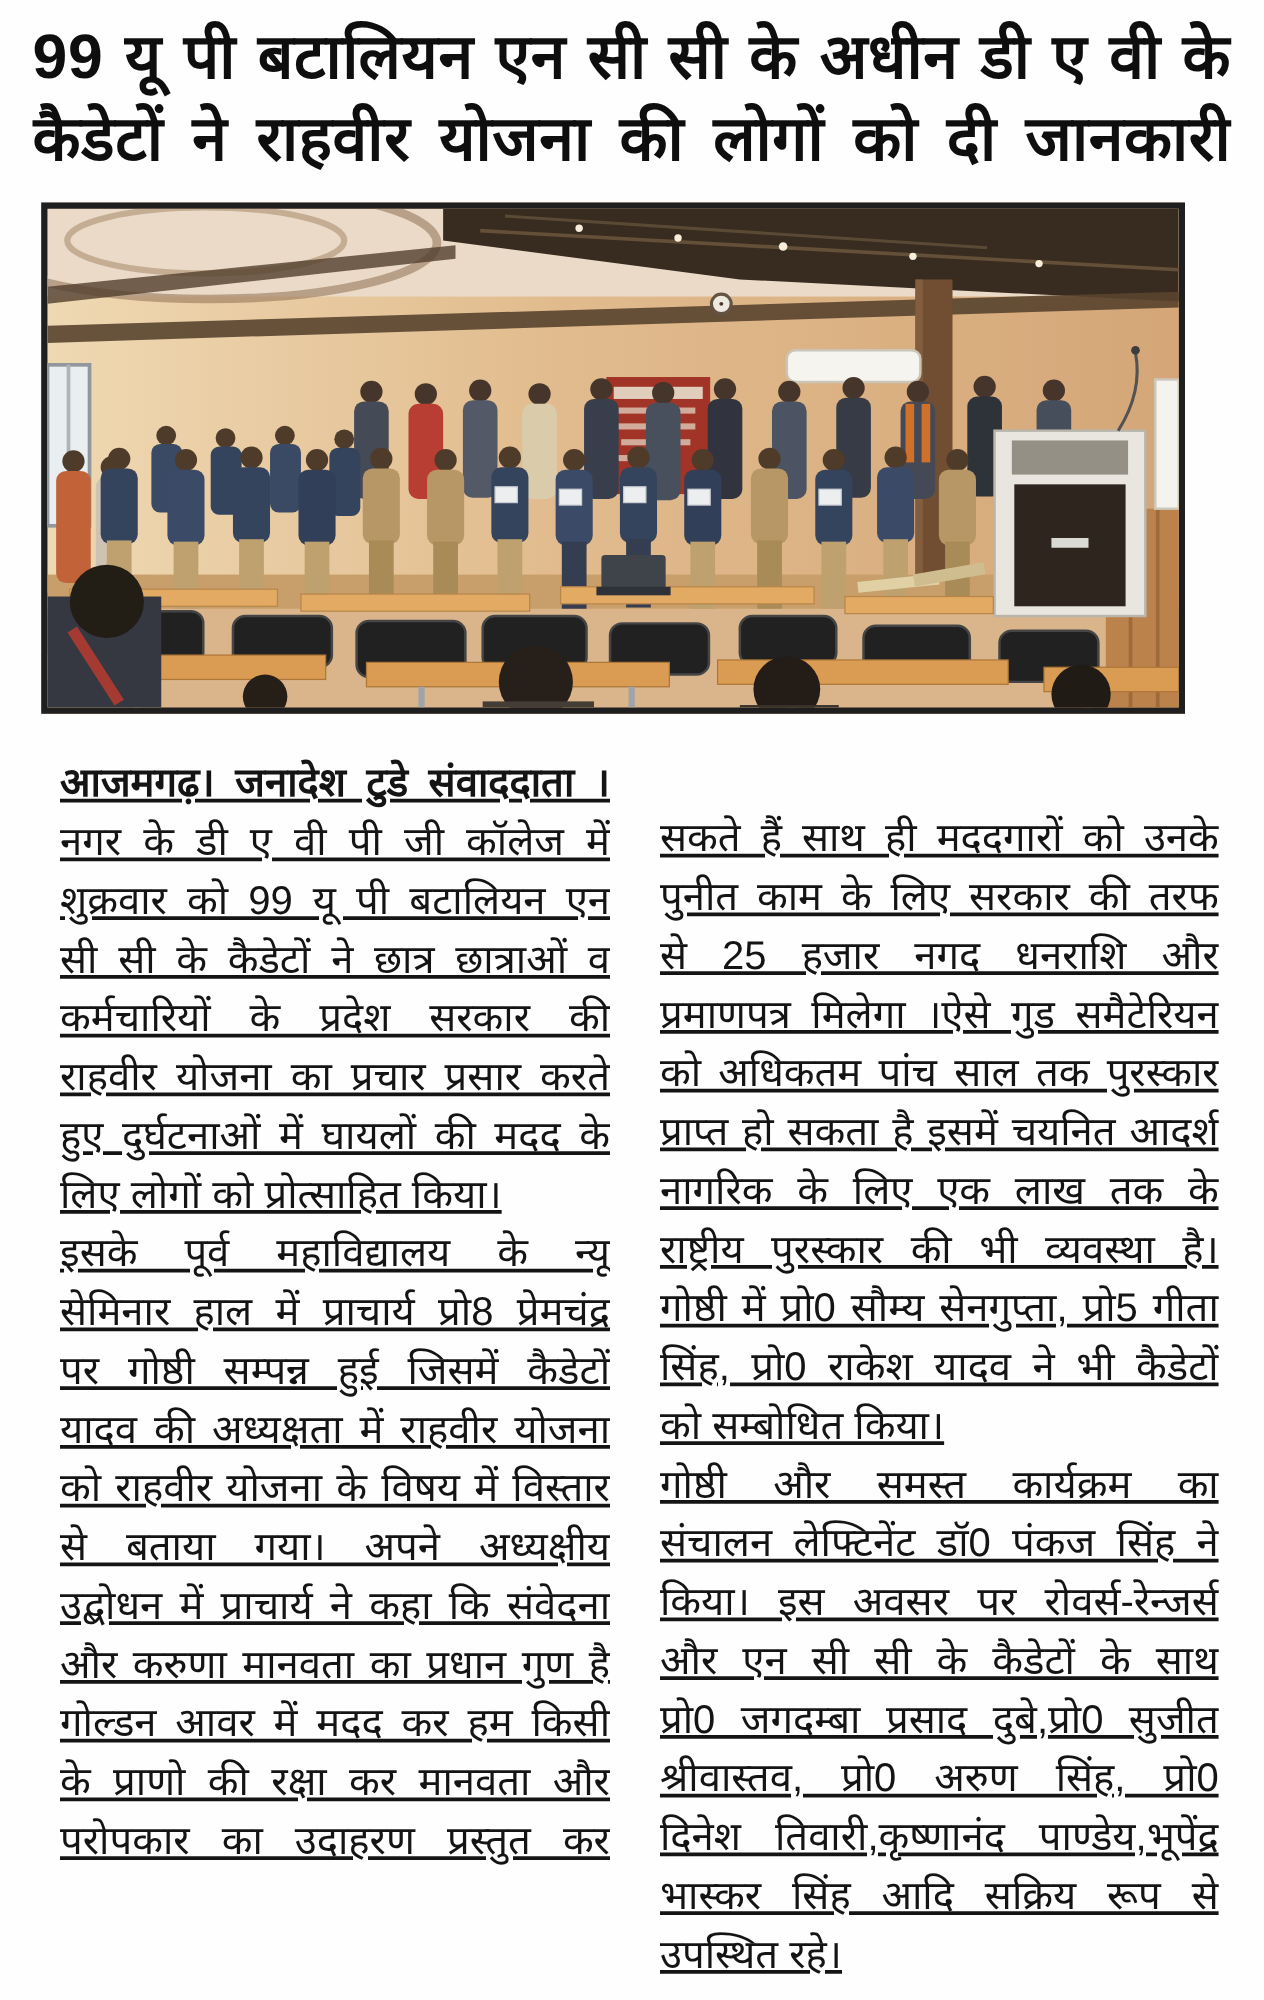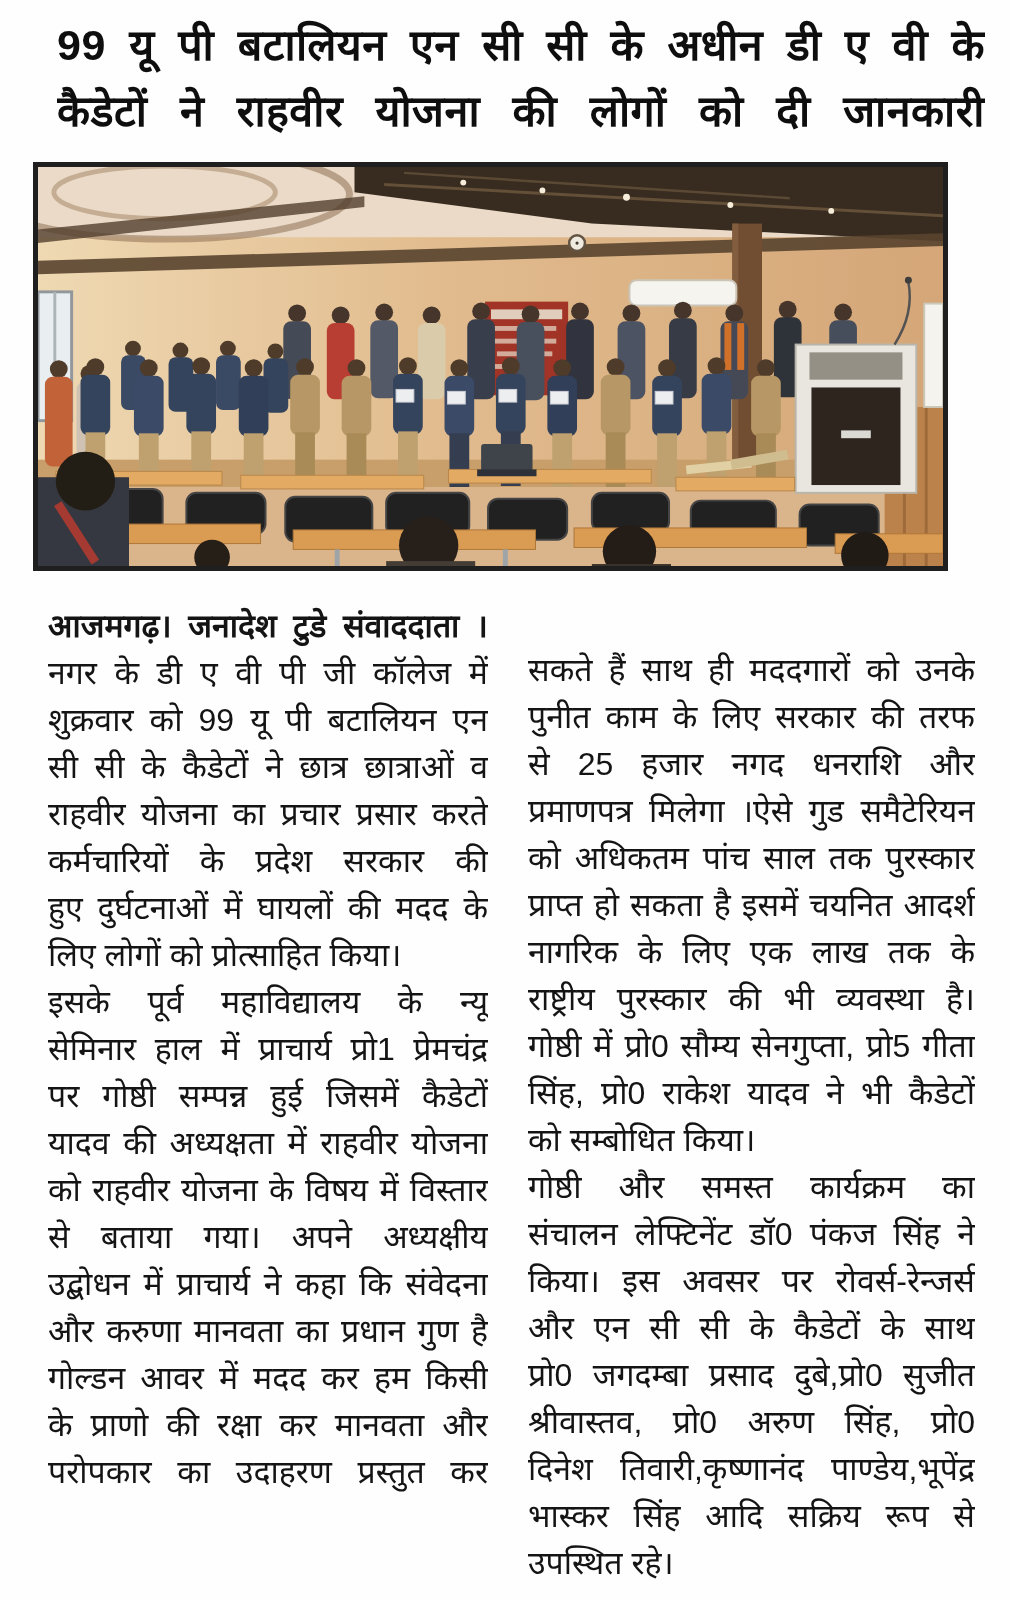--- a/index.html
+++ b/index.html
@@ -8,47 +8,46 @@
     width: 1011px;
     height: 1600px;
     background: #fefefe;
     font-family: "Liberation Sans", sans-serif;
     color: #161616;
     overflow: hidden;
   }
   .headline { margin: 0; padding: 12px 26px 0 26px; }
   .hl {
     display: block;
-    font-size: 43px;
+    font-size: 50px;
     font-weight: 700;
     line-height: 66px;
     height: 66px;
     color: #0e0e0e;
     text-align: justify;
     text-align-last: justify;
     overflow: hidden;
     letter-spacing: 0.5px;
-    margin-left: 31px;
   }
   .photo {
     margin: 18px 0 0 33px;
     width: 915px;
     height: 409px;
     border: 5px solid #1f1f1f;
     box-sizing: border-box;
     background: #d9b084;
   }
   .photo svg { display: block; width: 905px; height: 399px; }
   .columns {
     display: flex;
     gap: 40px;
     padding: 32px 36px 0 48px;
     box-sizing: border-box;
   }
-  .col { width: 440px; font-size: 32px; line-height: 47px; color: #141414; }
+  .col { width: 440px; font-size: 32px; line-height: 47px; color: #141414; text-decoration: underline; }
   .col-right { width: 447px; margin-top: 44px; }
   .line {
     height: 47px;
     overflow: hidden;
     text-align: justify;
     text-align-last: justify;
   }
   .line.end { text-align-last: left; }
   .line.bold { font-weight: 700; }
 </style>
@@ -279,26 +278,26 @@
       <rect x="0" y="0" width="915" height="409" fill="#ffffff" opacity="0.05"></rect>
     </svg>
   </figure>
 
   <div class="columns">
     <div class="col">
         <div class="line bold">आजमगढ़। जनादेश टुडे संवाददाता ।</div>
         <div class="line">नगर के डी ए वी पी जी कॉलेज में</div>
         <div class="line">शुक्रवार को 99 यू पी बटालियन एन</div>
         <div class="line">सी सी के कैडेटों ने छात्र छात्राओं व</div>
+        <div class="line">कर्मचारियों के प्रदेश सरकार की</div>
         <div class="line">राहवीर योजना का प्रचार प्रसार करते</div>
-        <div class="line">कर्मचारियों के प्रदेश सरकार की</div>
         <div class="line">हुए दुर्घटनाओं में घायलों की मदद के</div>
         <div class="line end">लिए लोगों को प्रोत्साहित किया।</div>
         <div class="line">इसके पूर्व महाविद्यालय के न्यू</div>
-        <div class="line">सेमिनार हाल में प्राचार्य प्रो1 प्रेमचंद्र</div>
+        <div class="line">सेमिनार हाल में प्राचार्य प्रो8 प्रेमचंद्र</div>
         <div class="line">पर गोष्ठी सम्पन्न हुई जिसमें कैडेटों</div>
         <div class="line">यादव की अध्यक्षता में राहवीर योजना</div>
         <div class="line">को राहवीर योजना के विषय में विस्तार</div>
         <div class="line">से बताया गया। अपने अध्यक्षीय</div>
         <div class="line">उद्बोधन में प्राचार्य ने कहा कि संवेदना</div>
         <div class="line">और करुणा मानवता का प्रधान गुण है</div>
         <div class="line">गोल्डन आवर में मदद कर हम किसी</div>
         <div class="line">के प्राणो की रक्षा कर मानवता और</div>
         <div class="line">परोपकार का उदाहरण प्रस्तुत कर</div>
       </div>

